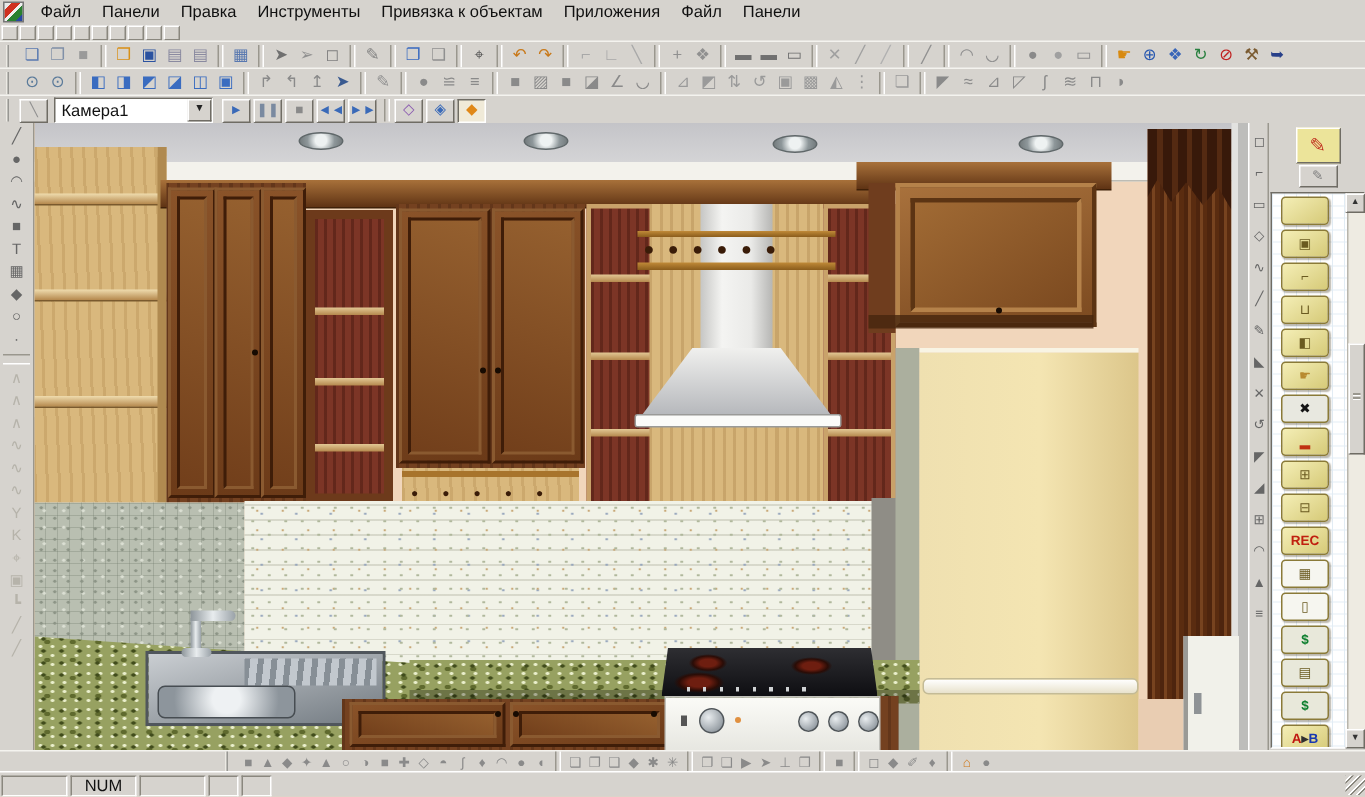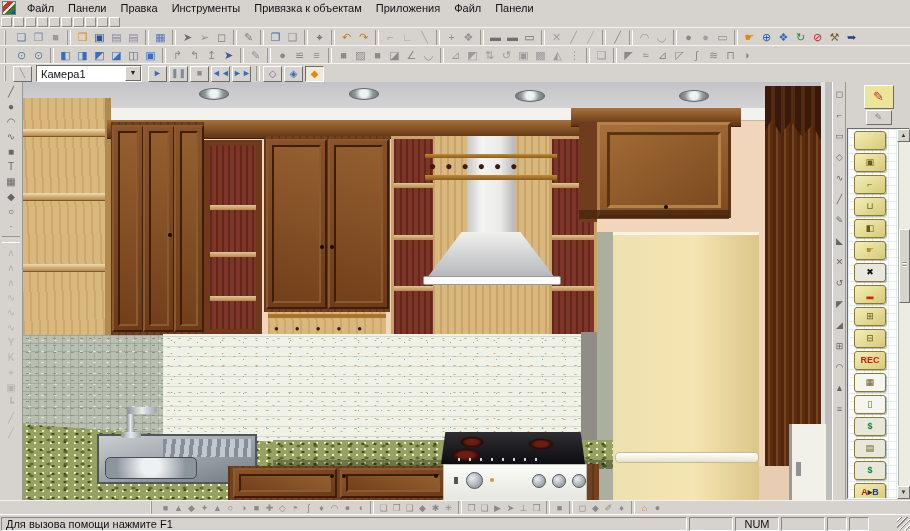--- a/index.html
+++ b/index.html
@@ -555,20 +555,19 @@
     <span class="ic">◻</span>
     <span class="ic">◆</span>
     <span class="ic">✐</span>
     <span class="ic">♦</span>
     <span class="tsep"></span>
     <span class="ic" style="color: rgb(208, 120, 24);">⌂</span>
     <span class="ic">●</span>
   </div>
 
 <div class="row" id="statusbar">
-  <div class="spanel" id="shelp">Для вызова помощи нажмите F1</div>
   <div class="spanel scell"></div>
   <div class="spanel" id="snum">NUM</div>
   <div class="spanel scell"></div>
   <div class="spanel stiny"></div>
   <div class="spanel stiny"></div>
   <div id="sgrip"></div>
 </div>
 
 </body></html>

